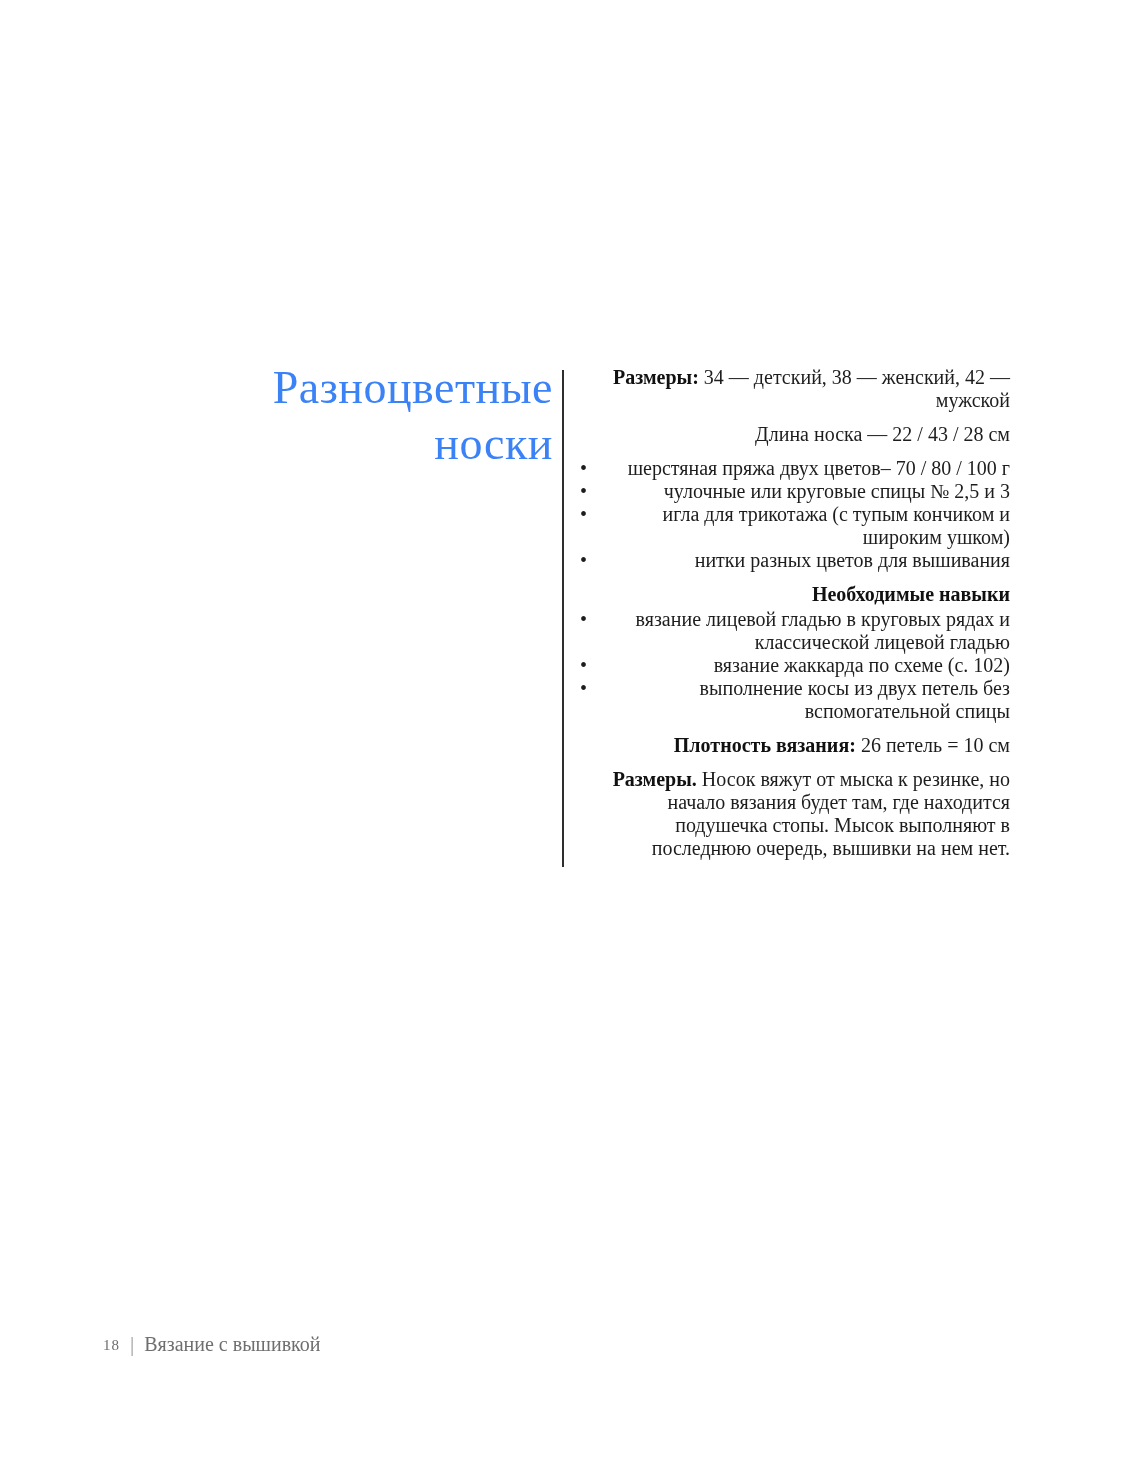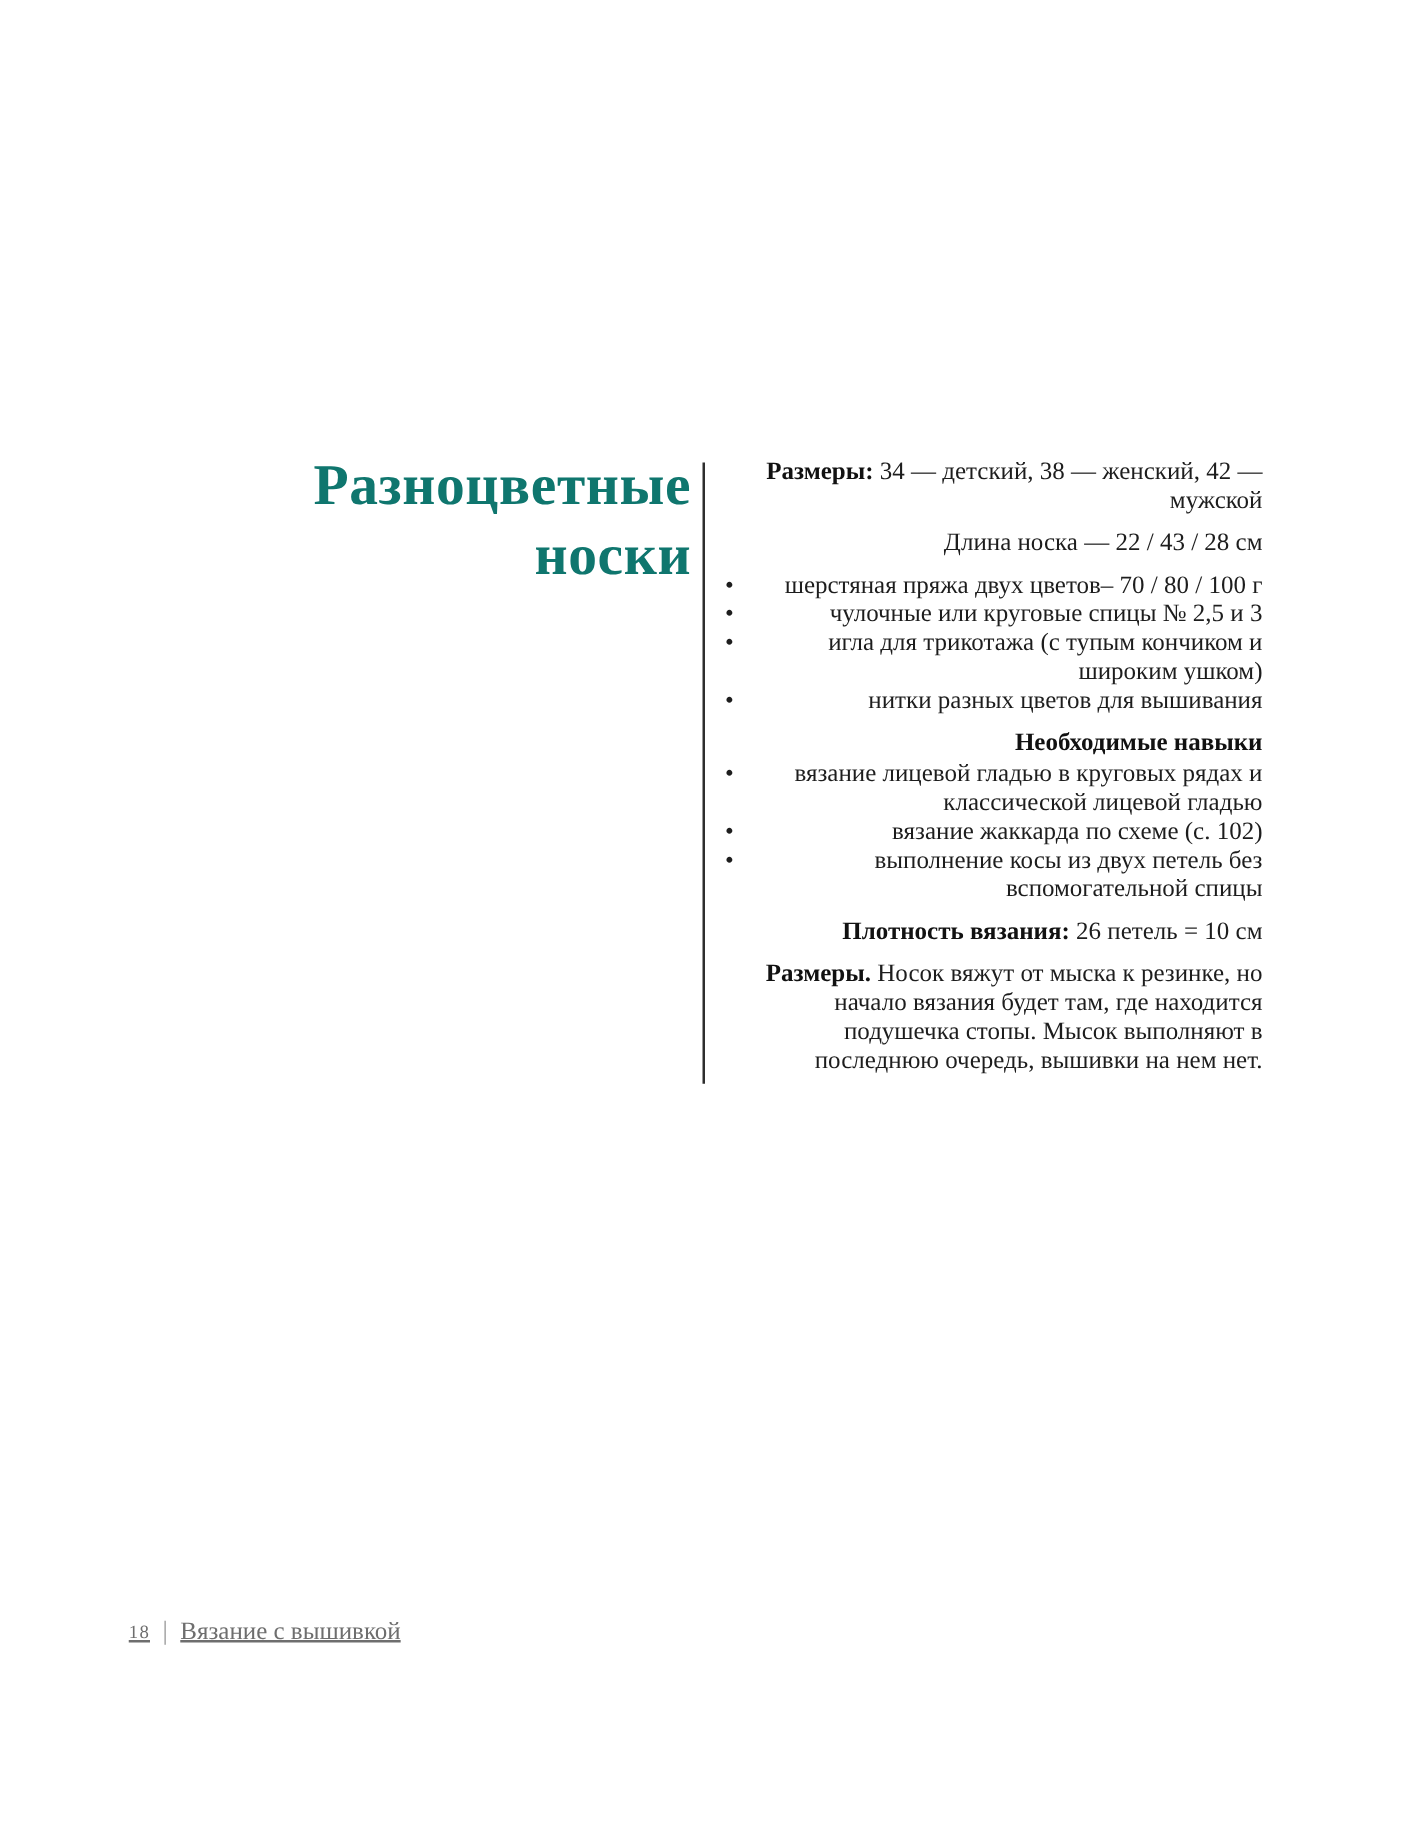--- a/index.html
+++ b/index.html
@@ -23,22 +23,22 @@
     position: absolute;
     left: 143px;
     top: 360px;
     width: 410px;
     text-align: right;
   }
   .title {
     margin: 0;
     font-size: 46px;
     line-height: 56px;
-    font-weight: bold;
-    color: #0f766e;
+    font-weight: normal;
+    color: #3b82f6;
     letter-spacing: 0.5px;
   }
   .intro {
     margin: 16px 0 0 0;
     font-size: 22.5px;
     line-height: 28.5px;
     color: #222222;
   }
 
   
@@ -85,26 +85,25 @@
     position: absolute;
     left: 2px;
     top: 0;
   }
   b { color: #111111; }
 
   
   .footer {
     position: absolute;
     left: 103px;
-    top: 1292px;
+    top: 1332px;
     width: 500px;
     color: #6e6e6e;
     font-size: 20px;
     line-height: 24px;
-    text-decoration: underline;
   }
   .footer .pagenum {
     font-size: 15px;
     letter-spacing: 1px;
     vertical-align: 1px;
   }
   .footer .sep {
     color: #9a9a9a;
     margin: 0 10px 0 10px;
     font-size: 21px;

